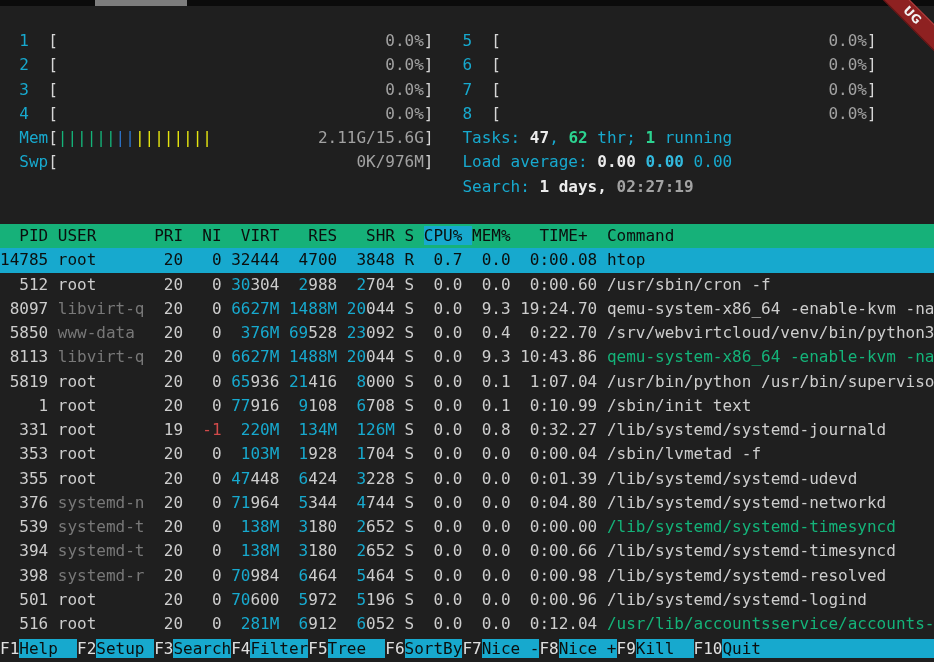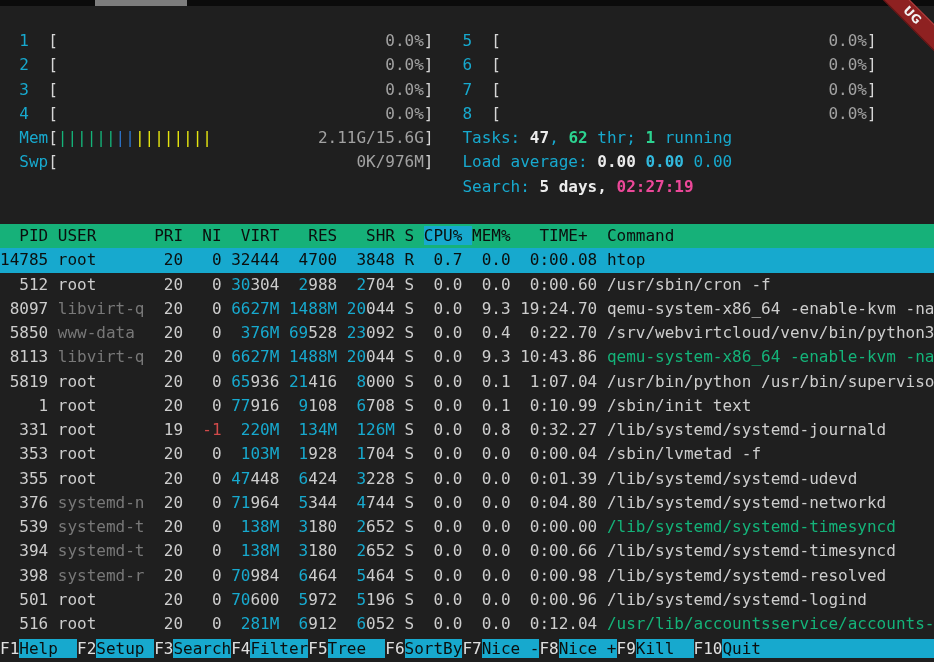--- a/index.html
+++ b/index.html
@@ -26,21 +26,21 @@
   <span>UG</span>
 </div>
 
 <div id="term">
     <div class="ln" style="top: 23px;"><span style="color: rgb(23, 169, 206);">  1</span><span style="color: rgb(205, 205, 205);">  </span><span style="color: rgb(214, 214, 214);">[</span><span style="color: rgb(162, 162, 162);">                                  0.0%</span><span style="color: rgb(214, 214, 214);">]</span><span style="color: rgb(205, 205, 205);">   </span><span style="color: rgb(23, 169, 206);">5</span><span style="color: rgb(205, 205, 205);">  </span><span style="color: rgb(214, 214, 214);">[</span><span style="color: rgb(162, 162, 162);">                                  0.0%</span><span style="color: rgb(214, 214, 214);">]</span></div>
     <div class="ln" style="top: 47.25px;"><span style="color: rgb(23, 169, 206);">  2</span><span style="color: rgb(205, 205, 205);">  </span><span style="color: rgb(214, 214, 214);">[</span><span style="color: rgb(162, 162, 162);">                                  0.0%</span><span style="color: rgb(214, 214, 214);">]</span><span style="color: rgb(205, 205, 205);">   </span><span style="color: rgb(23, 169, 206);">6</span><span style="color: rgb(205, 205, 205);">  </span><span style="color: rgb(214, 214, 214);">[</span><span style="color: rgb(162, 162, 162);">                                  0.0%</span><span style="color: rgb(214, 214, 214);">]</span></div>
     <div class="ln" style="top: 71.5px;"><span style="color: rgb(23, 169, 206);">  3</span><span style="color: rgb(205, 205, 205);">  </span><span style="color: rgb(214, 214, 214);">[</span><span style="color: rgb(162, 162, 162);">                                  0.0%</span><span style="color: rgb(214, 214, 214);">]</span><span style="color: rgb(205, 205, 205);">   </span><span style="color: rgb(23, 169, 206);">7</span><span style="color: rgb(205, 205, 205);">  </span><span style="color: rgb(214, 214, 214);">[</span><span style="color: rgb(162, 162, 162);">                                  0.0%</span><span style="color: rgb(214, 214, 214);">]</span></div>
     <div class="ln" style="top: 95.75px;"><span style="color: rgb(23, 169, 206);">  4</span><span style="color: rgb(205, 205, 205);">  </span><span style="color: rgb(214, 214, 214);">[</span><span style="color: rgb(162, 162, 162);">                                  0.0%</span><span style="color: rgb(214, 214, 214);">]</span><span style="color: rgb(205, 205, 205);">   </span><span style="color: rgb(23, 169, 206);">8</span><span style="color: rgb(205, 205, 205);">  </span><span style="color: rgb(214, 214, 214);">[</span><span style="color: rgb(162, 162, 162);">                                  0.0%</span><span style="color: rgb(214, 214, 214);">]</span></div>
     <div class="ln" style="top: 120px;"><span style="color: rgb(23, 169, 206);">  Mem</span><span style="color: rgb(214, 214, 214);">[</span><span style="color: rgb(20, 179, 121);">||||||</span><span style="color: rgb(45, 114, 200);">||</span><span style="color: rgb(229, 229, 16);">||||||||</span><span style="color: rgb(205, 205, 205);">           </span><span style="color: rgb(162, 162, 162);">2.11G/15.6G</span><span style="color: rgb(214, 214, 214);">]</span><span style="color: rgb(205, 205, 205);">   </span><span style="color: rgb(23, 169, 206);">Tasks: </span><span style="color: rgb(236, 236, 236); font-weight: bold;">47</span><span style="color: rgb(23, 169, 206);">, </span><span style="color: rgb(44, 211, 144); font-weight: bold;">62</span><span style="color: rgb(23, 169, 206);"> thr; </span><span style="color: rgb(44, 211, 144); font-weight: bold;">1</span><span style="color: rgb(23, 169, 206);"> running</span></div>
     <div class="ln" style="top: 144.25px;"><span style="color: rgb(23, 169, 206);">  Swp</span><span style="color: rgb(214, 214, 214);">[</span><span style="color: rgb(162, 162, 162);">                               0K/976M</span><span style="color: rgb(214, 214, 214);">]</span><span style="color: rgb(205, 205, 205);">   </span><span style="color: rgb(23, 169, 206);">Load average: </span><span style="color: rgb(236, 236, 236); font-weight: bold;">0.00 </span><span style="color: rgb(51, 186, 222); font-weight: bold;">0.00 </span><span style="color: rgb(23, 169, 206);">0.00</span></div>
-    <div class="ln" style="top: 168.5px;"><span style="color: rgb(205, 205, 205);">                                                </span><span style="color: rgb(23, 169, 206);">Search: </span><span style="color: rgb(236, 236, 236); font-weight: bold;">5 days, </span><span style="color: #ec4899; font-weight: bold;">02:27:19</span></div>
+    <div class="ln" style="top: 168.5px;"><span style="color: rgb(205, 205, 205);">                                                </span><span style="color: rgb(23, 169, 206);">Search: </span><span style="color: rgb(236, 236, 236); font-weight: bold;">1 days, </span><span style="color: #a3a3a3; font-weight: bold;">02:27:19</span></div>
     <div class="ln" style="top: 218px; background: rgb(22, 177, 121);"><span style="color: rgb(11, 15, 14);">  PID </span><span style="color: rgb(11, 15, 14);">USER      </span><span style="color: rgb(11, 15, 14);">PRI </span><span style="color: rgb(11, 15, 14);"> NI </span><span style="color: rgb(11, 15, 14);"> VIRT </span><span style="color: rgb(11, 15, 14);">  RES </span><span style="color: rgb(11, 15, 14);">  SHR </span><span style="color: rgb(11, 15, 14);">S </span><span style="color: rgb(11, 15, 14); background: rgb(23, 169, 206);">CPU% </span><span style="color: rgb(11, 15, 14);">MEM% </span><span style="color: rgb(11, 15, 14);">  TIME+  </span><span style="color: rgb(11, 15, 14);">Command</span></div>
     <div class="ln" style="top: 242.25px; background: rgb(23, 169, 206);"><span style="color: rgb(11, 15, 14);">14785 </span><span style="color: rgb(11, 15, 14);">root      </span><span style="color: rgb(11, 15, 14);"> 20 </span><span style="color: rgb(11, 15, 14);">  0 </span><span style="color: rgb(11, 15, 14);">32444 </span><span style="color: rgb(11, 15, 14);"> 4700 </span><span style="color: rgb(11, 15, 14);"> 3848 </span><span style="color: rgb(11, 15, 14);">R </span><span style="color: rgb(11, 15, 14);"> 0.7 </span><span style="color: rgb(11, 15, 14);"> 0.0 </span><span style="color: rgb(11, 15, 14);"> 0:00.08 </span><span style="color: rgb(11, 15, 14);">htop</span></div>
     <div class="ln" style="top: 266.5px;"><span style="color: rgb(205, 205, 205);">  512 </span><span style="color: rgb(205, 205, 205);">root      </span><span style="color: rgb(205, 205, 205);"> 20 </span><span style="color: rgb(205, 205, 205);">  0 </span><span style="color: rgb(23, 169, 206);">30</span><span style="color: rgb(205, 205, 205);">304 </span><span style="color: rgb(23, 169, 206);"> 2</span><span style="color: rgb(205, 205, 205);">988 </span><span style="color: rgb(23, 169, 206);"> 2</span><span style="color: rgb(205, 205, 205);">704 </span><span style="color: rgb(205, 205, 205);">S </span><span style="color: rgb(205, 205, 205);"> 0.0 </span><span style="color: rgb(205, 205, 205);"> 0.0 </span><span style="color: rgb(205, 205, 205);"> 0:00.60 </span><span style="color: rgb(205, 205, 205);">/usr/sbin/cron -f</span></div>
     <div class="ln" style="top: 290.75px;"><span style="color: rgb(205, 205, 205);"> 8097 </span><span style="color: rgb(120, 120, 120);">libvirt-q </span><span style="color: rgb(205, 205, 205);"> 20 </span><span style="color: rgb(205, 205, 205);">  0 </span><span style="color: rgb(23, 169, 206);">6627M </span><span style="color: rgb(23, 169, 206);">1488M </span><span style="color: rgb(23, 169, 206);">20</span><span style="color: rgb(205, 205, 205);">044 </span><span style="color: rgb(205, 205, 205);">S </span><span style="color: rgb(205, 205, 205);"> 0.0 </span><span style="color: rgb(205, 205, 205);"> 9.3 </span><span style="color: rgb(205, 205, 205);">19:24.70 </span><span style="color: rgb(205, 205, 205);">qemu-system-x86_64 -enable-kvm -na</span></div>
     <div class="ln" style="top: 315px;"><span style="color: rgb(205, 205, 205);"> 5850 </span><span style="color: rgb(120, 120, 120);">www-data  </span><span style="color: rgb(205, 205, 205);"> 20 </span><span style="color: rgb(205, 205, 205);">  0 </span><span style="color: rgb(23, 169, 206);"> 376M </span><span style="color: rgb(23, 169, 206);">69</span><span style="color: rgb(205, 205, 205);">528 </span><span style="color: rgb(23, 169, 206);">23</span><span style="color: rgb(205, 205, 205);">092 </span><span style="color: rgb(205, 205, 205);">S </span><span style="color: rgb(205, 205, 205);"> 0.0 </span><span style="color: rgb(205, 205, 205);"> 0.4 </span><span style="color: rgb(205, 205, 205);"> 0:22.70 </span><span style="color: rgb(205, 205, 205);">/srv/webvirtcloud/venv/bin/python3</span></div>
     <div class="ln" style="top: 339.25px;"><span style="color: rgb(205, 205, 205);"> 8113 </span><span style="color: rgb(120, 120, 120);">libvirt-q </span><span style="color: rgb(205, 205, 205);"> 20 </span><span style="color: rgb(205, 205, 205);">  0 </span><span style="color: rgb(23, 169, 206);">6627M </span><span style="color: rgb(23, 169, 206);">1488M </span><span style="color: rgb(23, 169, 206);">20</span><span style="color: rgb(205, 205, 205);">044 </span><span style="color: rgb(205, 205, 205);">S </span><span style="color: rgb(205, 205, 205);"> 0.0 </span><span style="color: rgb(205, 205, 205);"> 9.3 </span><span style="color: rgb(205, 205, 205);">10:43.86 </span><span style="color: rgb(20, 179, 121);">qemu-system-x86_64 -enable-kvm -na</span></div>
     <div class="ln" style="top: 363.5px;"><span style="color: rgb(205, 205, 205);"> 5819 </span><span style="color: rgb(205, 205, 205);">root      </span><span style="color: rgb(205, 205, 205);"> 20 </span><span style="color: rgb(205, 205, 205);">  0 </span><span style="color: rgb(23, 169, 206);">65</span><span style="color: rgb(205, 205, 205);">936 </span><span style="color: rgb(23, 169, 206);">21</span><span style="color: rgb(205, 205, 205);">416 </span><span style="color: rgb(23, 169, 206);"> 8</span><span style="color: rgb(205, 205, 205);">000 </span><span style="color: rgb(205, 205, 205);">S </span><span style="color: rgb(205, 205, 205);"> 0.0 </span><span style="color: rgb(205, 205, 205);"> 0.1 </span><span style="color: rgb(205, 205, 205);"> 1:07.04 </span><span style="color: rgb(205, 205, 205);">/usr/bin/python /usr/bin/superviso</span></div>
     <div class="ln" style="top: 387.75px;"><span style="color: rgb(205, 205, 205);">    1 </span><span style="color: rgb(205, 205, 205);">root      </span><span style="color: rgb(205, 205, 205);"> 20 </span><span style="color: rgb(205, 205, 205);">  0 </span><span style="color: rgb(23, 169, 206);">77</span><span style="color: rgb(205, 205, 205);">916 </span><span style="color: rgb(23, 169, 206);"> 9</span><span style="color: rgb(205, 205, 205);">108 </span><span style="color: rgb(23, 169, 206);"> 6</span><span style="color: rgb(205, 205, 205);">708 </span><span style="color: rgb(205, 205, 205);">S </span><span style="color: rgb(205, 205, 205);"> 0.0 </span><span style="color: rgb(205, 205, 205);"> 0.1 </span><span style="color: rgb(205, 205, 205);"> 0:10.99 </span><span style="color: rgb(205, 205, 205);">/sbin/init text</span></div>
     <div class="ln" style="top: 412px;"><span style="color: rgb(205, 205, 205);">  331 </span><span style="color: rgb(205, 205, 205);">root      </span><span style="color: rgb(205, 205, 205);"> 19 </span><span style="color: rgb(208, 74, 74);"> -1 </span><span style="color: rgb(23, 169, 206);"> 220M </span><span style="color: rgb(23, 169, 206);"> 134M </span><span style="color: rgb(23, 169, 206);"> 126M </span><span style="color: rgb(205, 205, 205);">S </span><span style="color: rgb(205, 205, 205);"> 0.0 </span><span style="color: rgb(205, 205, 205);"> 0.8 </span><span style="color: rgb(205, 205, 205);"> 0:32.27 </span><span style="color: rgb(205, 205, 205);">/lib/systemd/systemd-journald</span></div>
     <div class="ln" style="top: 436.25px;"><span style="color: rgb(205, 205, 205);">  353 </span><span style="color: rgb(205, 205, 205);">root      </span><span style="color: rgb(205, 205, 205);"> 20 </span><span style="color: rgb(205, 205, 205);">  0 </span><span style="color: rgb(23, 169, 206);"> 103M </span><span style="color: rgb(23, 169, 206);"> 1</span><span style="color: rgb(205, 205, 205);">928 </span><span style="color: rgb(23, 169, 206);"> 1</span><span style="color: rgb(205, 205, 205);">704 </span><span style="color: rgb(205, 205, 205);">S </span><span style="color: rgb(205, 205, 205);"> 0.0 </span><span style="color: rgb(205, 205, 205);"> 0.0 </span><span style="color: rgb(205, 205, 205);"> 0:00.04 </span><span style="color: rgb(205, 205, 205);">/sbin/lvmetad -f</span></div>

